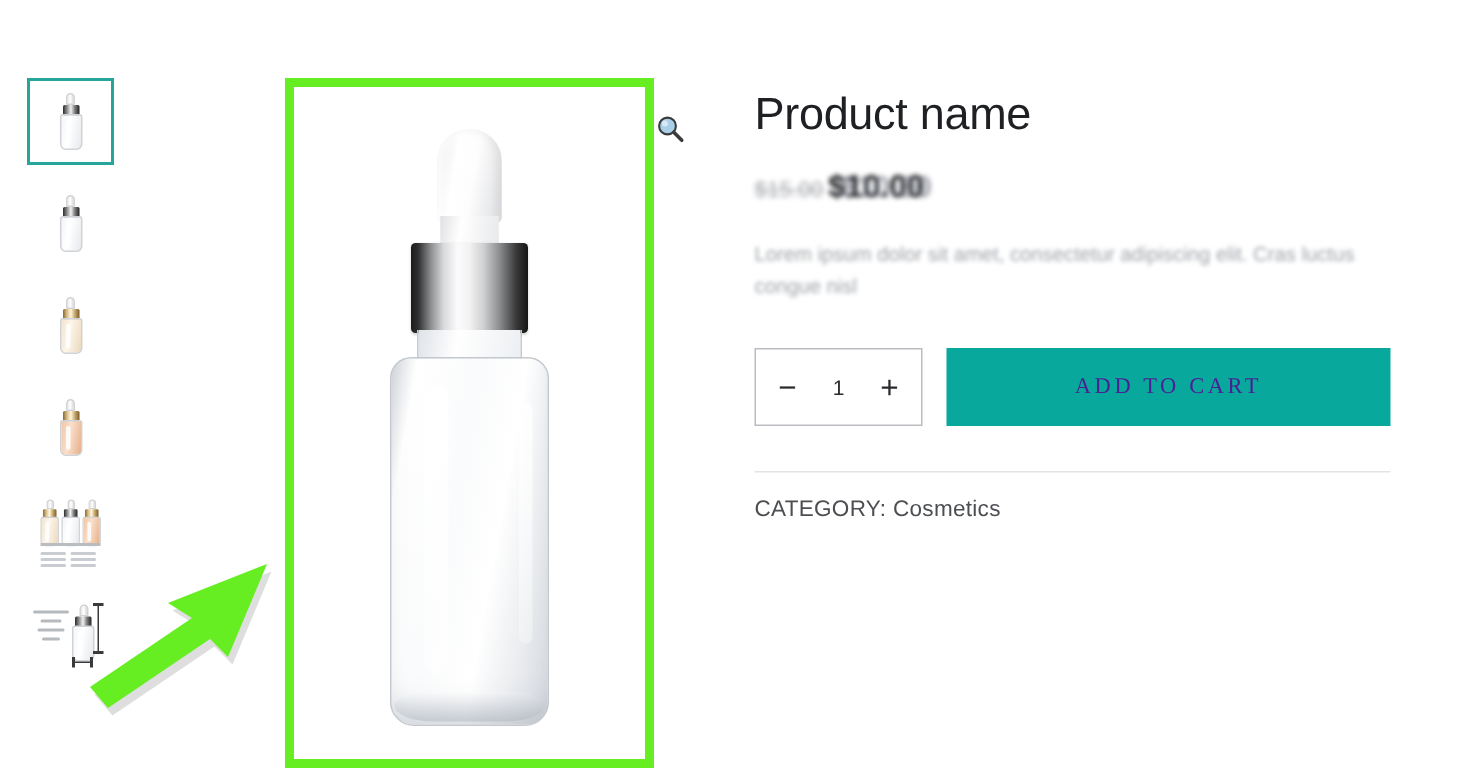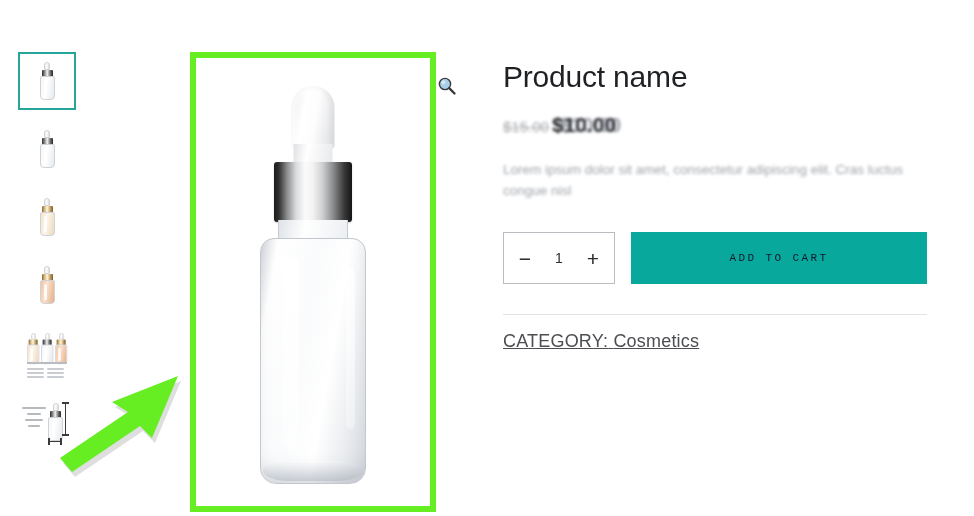--- a/index.html
+++ b/index.html
@@ -336,44 +336,43 @@
   .qty-value {
     font-size: 14px;
     color: #2a2b2e;
     min-width: 18px;
     text-align: center;
   }
   .add-cart {
     flex: 1;
     margin-left: 16px;
     background: #08a89d;
-    color: #0f172a;
+    color: #4c1d95;
     border: none;
-    font-family: Liberation Mono, monospace;
-    font-size: 11px;
+    font-family: Liberation Serif, serif;
+    font-size: 15px;
     letter-spacing: 2.4px;
     cursor: pointer;
   }
 
   .divider {
     position: absolute;
     left: 0;
     top: 254px;
     width: 424px;
     height: 1px;
     background: #e2e3e5;
   }
   .category {
     position: absolute;
     left: 0;
     top: 271px;
-    font-size: 18px;
+    font-size: 15px;
     color: #4c4e52;
     letter-spacing: .2px;
-    text-decoration: underline;
   }
   .category .cat-label { color: #4c4e52; }
   .category .cat-value { color: #4c4e52; }
 </style>
 </head>
 <body>
 
 <div class="page">
 
 

